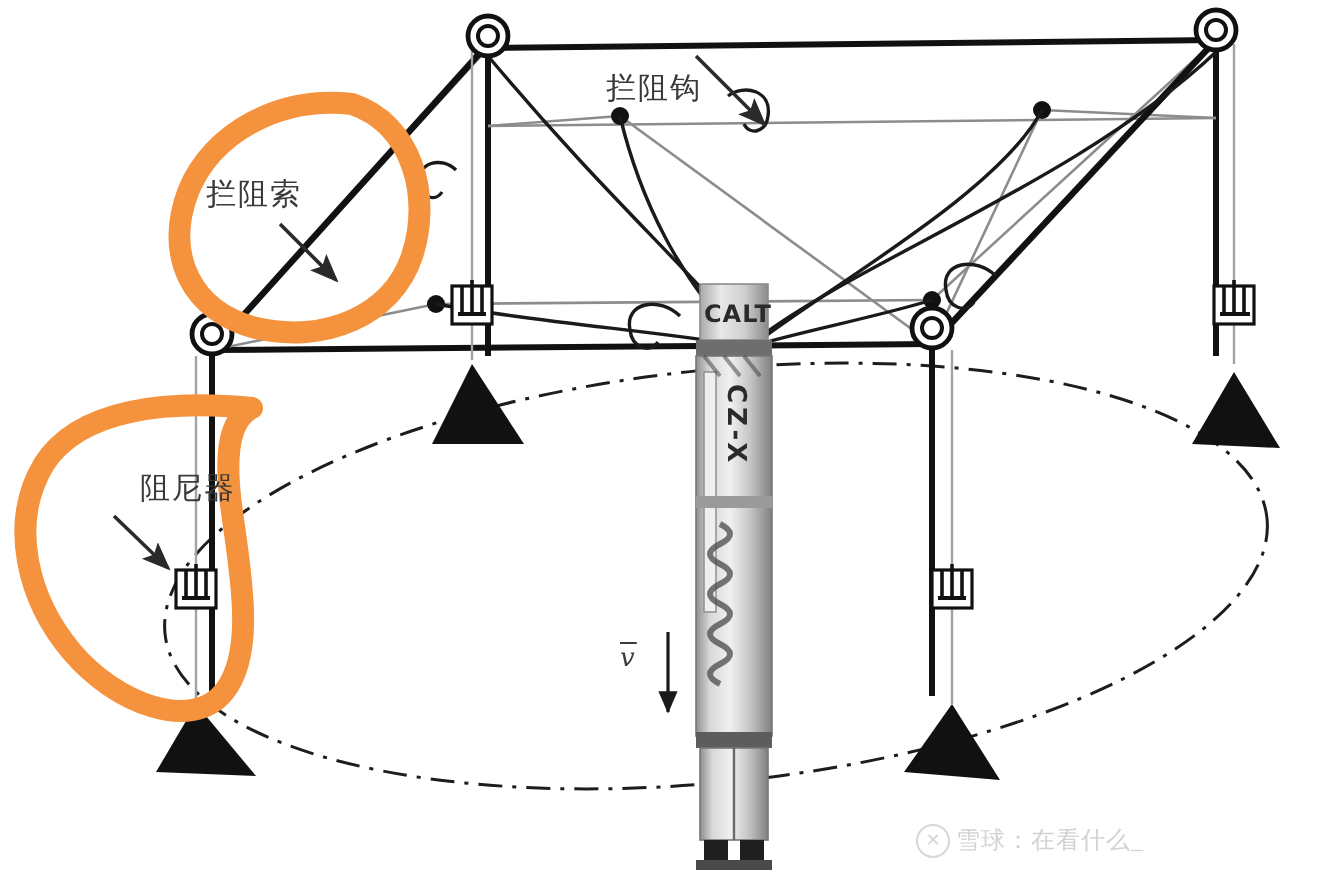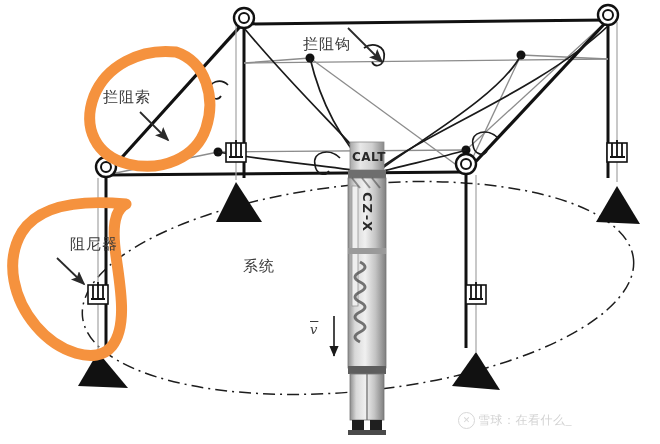--- a/index.html
+++ b/index.html
@@ -240,21 +240,20 @@
 
   </svg>
 
   <div class="lbl" id="lbl-cable">拦阻索</div>
 
   <div class="lbl" id="lbl-hook">拦阻钩</div>
 
   <div class="lbl" id="lbl-damper">阻尼器</div>
 
   <div class="lbl" id="lbl-system">
-    <div>系统</div>
   </div>
 
   <div class="lbl" id="lbl-v">
     <span style="text-decoration:overline">v</span>
   </div>
 
   <div class="rk-txt" id="rk-calt">CALT</div>
   <div class="rk-txt" id="rk-cz">CZ-X</div>
 
   <div id="wm-ring">✕</div>

